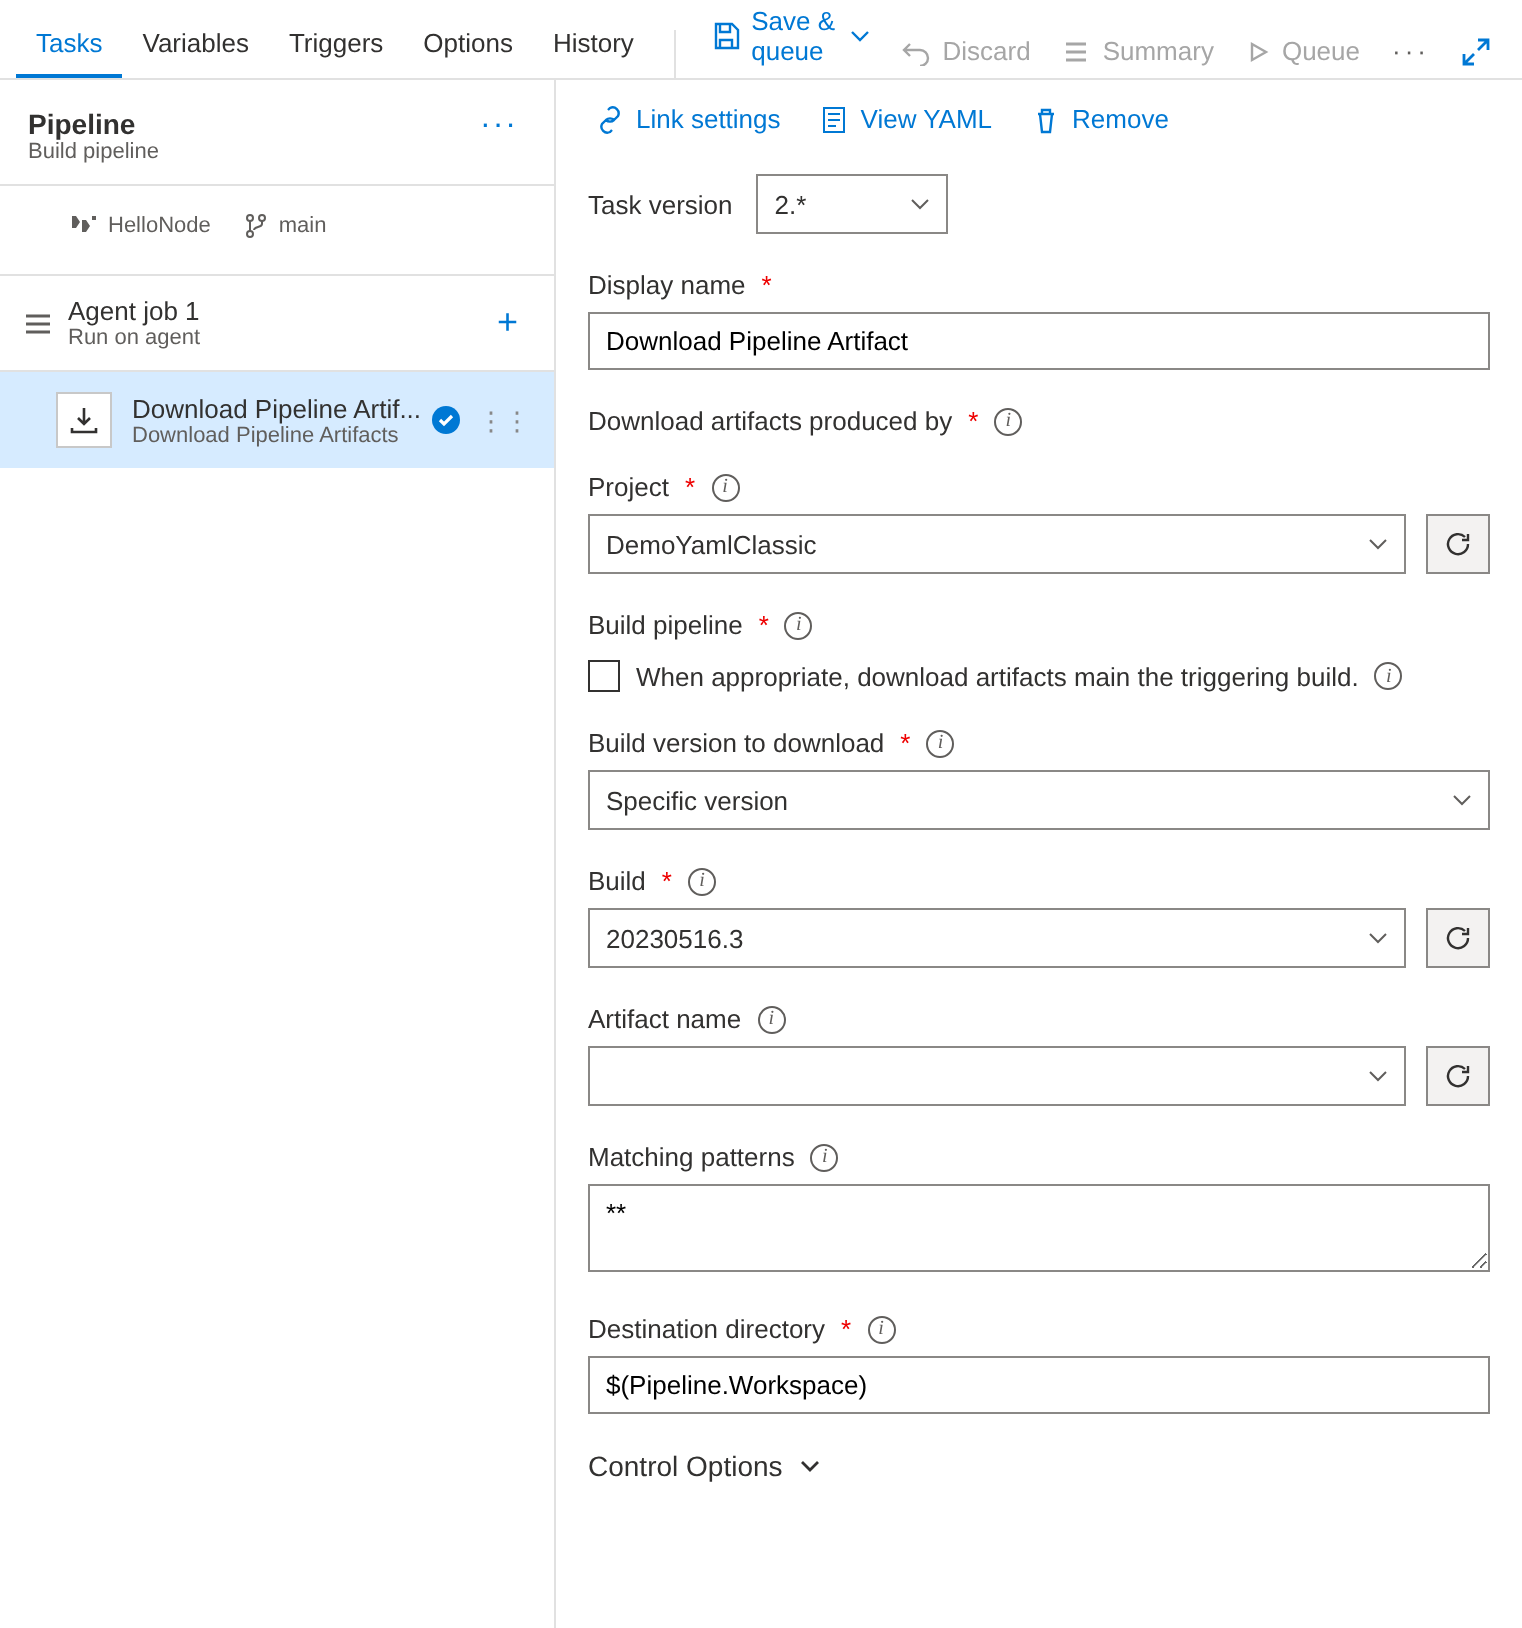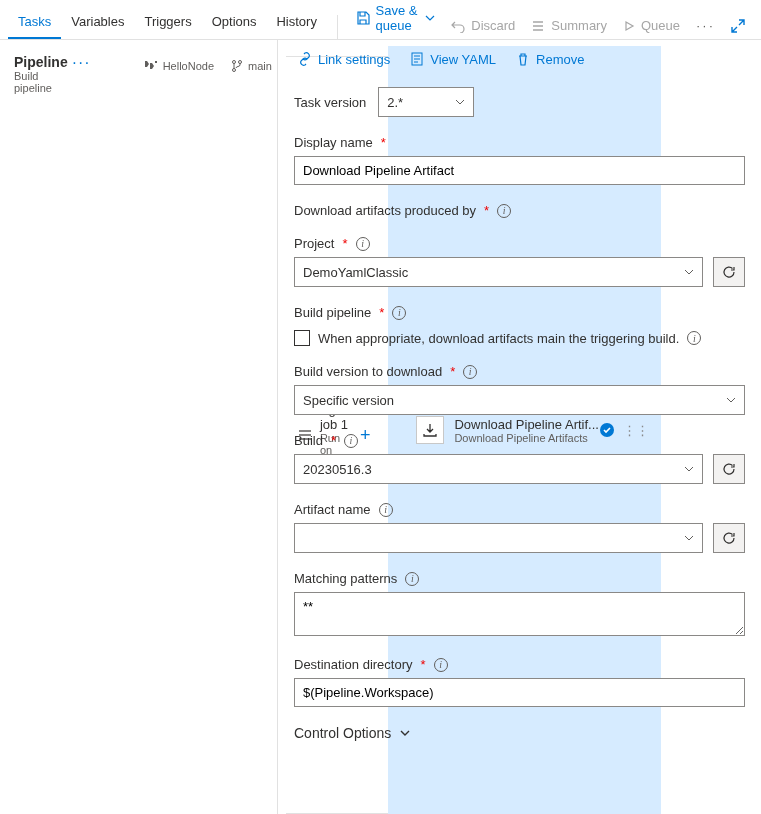--- a/index.html
+++ b/index.html
@@ -9,21 +9,21 @@
 .tabs{display:flex}
 .tab{padding:10px 10px 8px;font-size:13px;color:#323130;cursor:pointer;border-bottom:2px solid transparent}
 .tab.active{color:#0078d4;border-bottom:2px solid #0078d4}
 .vdiv{width:1px;height:24px;background:#e1e1e1;margin:0 10px}
 .tbtn{display:flex;align-items:center;gap:6px;padding:6px 8px;color:#323130;cursor:pointer;font-size:13px}
 .tbtn.blue{color:#0078d4}
 .tbtn.dis{color:#a6a6a6}
 .tbtn svg{flex-shrink:0}
 .spacer{flex:1}
 .body{display:flex;flex:1;min-height:0}
-.left{width:278px;border-right:1px solid #e1e1e1;display:flex;flex-direction:row;padding-top:6px}
+.left{width:278px;border-right:1px solid #e1e1e1;display:flex;flex-direction:column;padding-top:6px}
 .pipe-head{display:flex;align-items:flex-start;padding:8px 14px 10px 14px}
 .pipe-head .title{font-size:14px;font-weight:600}
 .pipe-head .sub{font-size:11px;color:#605e5c}
 .dots{color:#0078d4;padding:0 4px;cursor:pointer;font-size:16px;letter-spacing:1px}
 .hr{height:1px;background:#e1e1e1;margin:0}
 .sources{padding:10px 14px 8px 14px}
 .src-row{display:flex;align-items:center;gap:8px}
 .src-title{font-size:13px;color:#323130}
 .src-sub{display:flex;gap:18px;margin-top:4px;padding-left:22px;font-size:11px;color:#605e5c}
 .src-item{display:flex;align-items:center;gap:6px}
@@ -35,21 +35,21 @@
 .plus{color:#0078d4;font-size:18px;padding:0 6px;cursor:pointer}
 .task{display:flex;align-items:center;padding:10px 10px;background:#d6ebff}
 .task .ico{width:28px;height:28px;background:#fff;border:1px solid #c8c8c8;display:flex;align-items:center;justify-content:center;margin-left:18px}
 .task-main{flex:1;margin-left:10px;min-width:0}
 .task-main .tt{font-size:13px;white-space:nowrap;overflow:hidden;text-overflow:ellipsis}
 .task-main .ts{font-size:11px;color:#605e5c}
 .check{color:#0078d4;margin-right:6px}
 .grip{color:#888;cursor:grab;padding:0 2px}
 .right{flex:1;overflow-y:auto;padding:12px 16px 24px}
 .links{display:flex;gap:20px;margin-bottom:20px;padding-left:4px}
-.link{display:flex;gap:6px;color:#0078d4;cursor:pointer;font-size:13px}
+.link{display:flex;align-items:center;gap:6px;color:#0078d4;cursor:pointer;font-size:13px}
 .field-row{display:flex;align-items:center;margin-bottom:18px}
 .label{font-size:13px;color:#323130;margin-bottom:6px;display:flex;align-items:center;gap:8px}
 .req{color:#e00}
 .info{width:14px;height:14px;border:1px solid #605e5c;border-radius:50%;display:inline-flex;align-items:center;justify-content:center;font-size:10px;color:#605e5c;font-style:italic;font-family:Georgia,serif}
 .group{margin-bottom:18px}
 input[type=text],textarea,.select{width:100%;border:1px solid #8a8886;padding:6px 8px;font-size:13px;background:#fff;font-family:inherit}
 textarea{resize:vertical;height:44px}
 .select{display:flex;align-items:center;justify-content:space-between;cursor:pointer;height:30px}
 .select.small{width:96px}
 .withbtn{display:flex;gap:10px;align-items:stretch}

